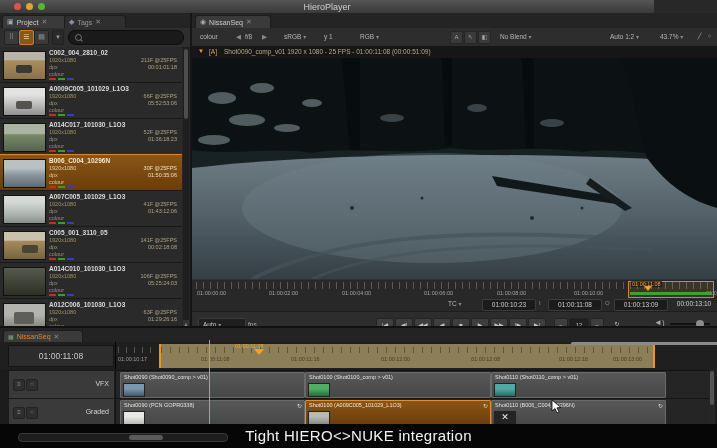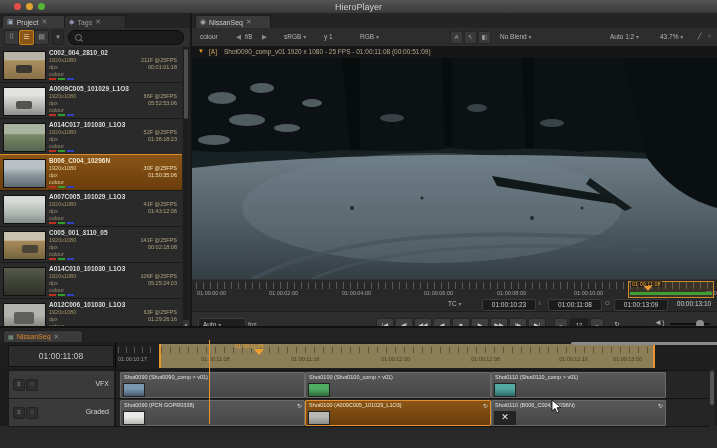--- a/index.html
+++ b/index.html
@@ -1,21 +1,21 @@
 <!DOCTYPE html>
 <html><head>
 <meta charset="utf-8">
 <style>
   html,body{margin:0;padding:0;background:#000;}
   #stage{position:relative;width:717px;height:448px;overflow:hidden;
          font-family:"Liberation Sans",sans-serif;background:#282828;
          -webkit-font-smoothing:antialiased;}
   .abs{position:absolute;}
   
-  #titlebar{left:0;top:0;width:717px;height:13px;
+  #titlebar{left:0;top:0;width:654px;height:13px;
     background:linear-gradient(#555,#393939);border-bottom:1px solid #1a1a1a;}
   .tl{position:absolute;top:3px;width:7px;height:7px;border-radius:50%;}
   #title-text{width:100%;text-align:center;top:2px;font-size:9px;color:#cfcfcf;}
   
   .tabbar{background:#242424;border-bottom:1px solid #161616;}
   .tab{position:absolute;top:2px;height:12px;background:#3a3a3a;border:1px solid #1c1c1c;
        border-bottom:none;border-radius:3px 3px 0 0;font-size:7px;color:#ccc;
        display:flex;align-items:center;gap:3px;padding:0 4px;}
   .tab .x{color:#888;font-size:7px;}
   .dd{color:#8a8a8a;font-size:6px;}
@@ -513,20 +513,26 @@
         </div>
       </div>
     </div>
     <div id="tracks-vscroll">
       <div id="tracks-vthumb"></div>
     </div>
   </div>
 
   <div id="playhead-line" class="abs"></div>
 
+  <div id="caption-band" class="abs">
+    <div id="zoom-slider">
+      <div id="zoom-handle"></div>
+    </div>
+    <div id="caption" class="abs">Tight HIERO&lt;&gt;NUKE integration</div>
+  </div>
 
   <div id="mouse-cursor" class="abs">
     <svg width="11" height="15" viewBox="0 0 11 15">
       <path d="M1,1 L1,12 L4,9.5 L6,14 L8,13 L6,8.8 L10,8.5 Z" fill="#fff" stroke="#000" stroke-width="0.8"></path>
     </svg>
   </div>
 
 </div>
 
 </body></html>

